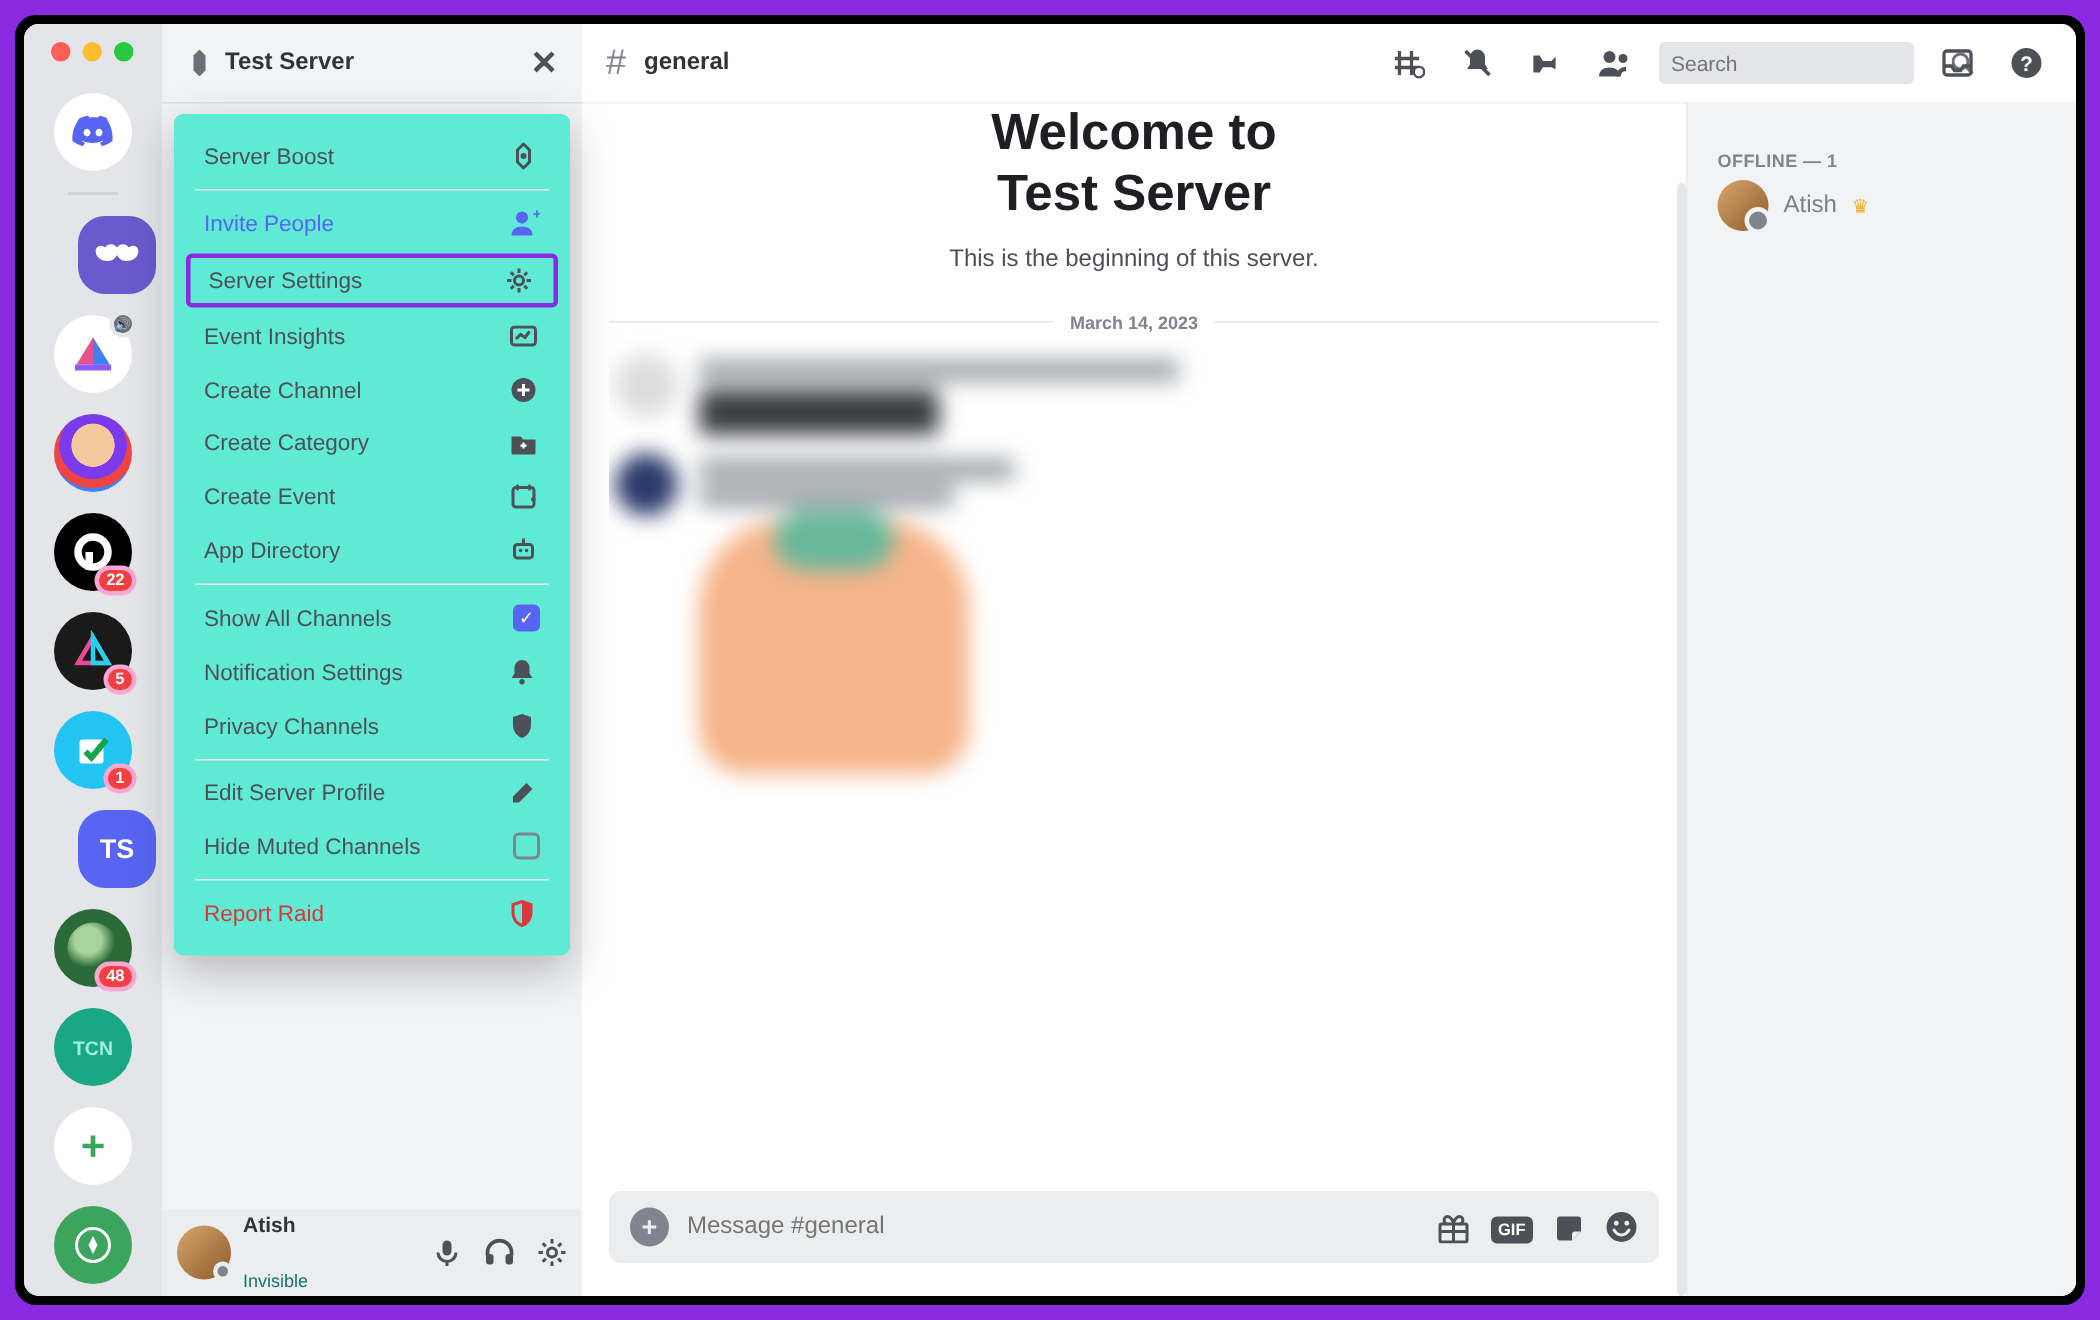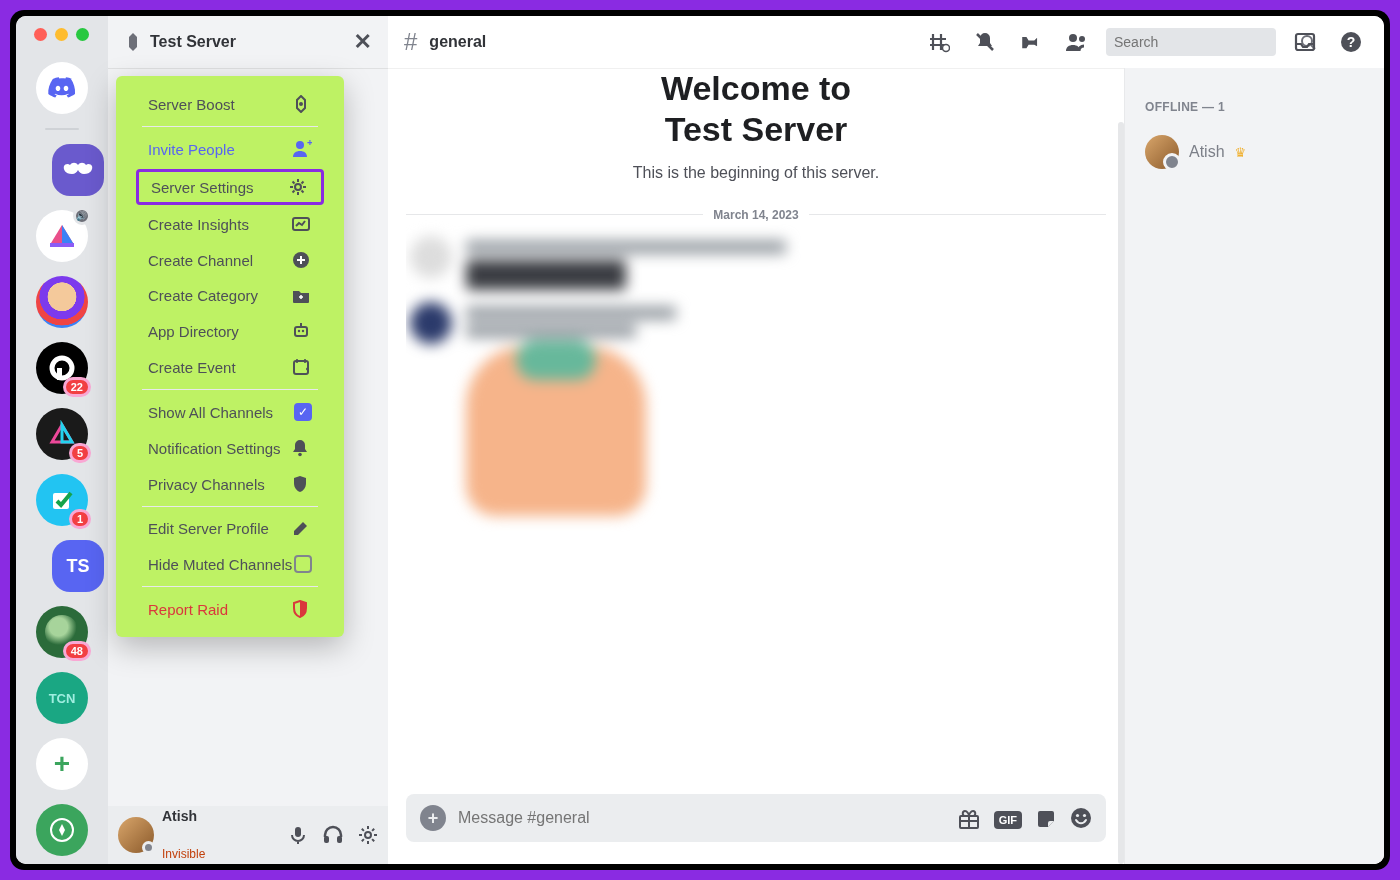--- a/index.html
+++ b/index.html
@@ -27,37 +27,37 @@
 .badge { position: absolute; bottom: -3px; right: -3px; background: #f23f42; color: #fff; font-size: 11px; font-weight: 700; padding: 1px 5px; border-radius: 10px; border: 3px solid #f9a8d4; }
 .vol-badge { position: absolute; top: -3px; right: -3px; width: 18px; height: 18px; background: #6d6f78; border-radius: 50%; border: 3px solid #e3e5e8; display:flex;align-items:center;justify-content:center;font-size:9px;color:#fff; }
 
 
 .chan-col { width: 280px; background: #f2f3f5; display: flex; flex-direction: column; position: relative; }
 .chan-hdr { height: 52px; display: flex; align-items: center; justify-content: space-between; padding: 0 16px; font-weight: 700; color: #313338; box-shadow: 0 1px 0 rgba(0,0,0,.08); }
 .chan-hdr .title { display: flex; align-items: center; gap: 8px; font-size: 16px; }
 .chan-hdr .x { font-size: 22px; color: #4e5058; }
 
 
-.drop { position: absolute; top: 60px; left: 8px; width: 228px; background: #bef264; border-radius: 6px; box-shadow: 0 10px 30px rgba(0,0,0,.25); padding: 10px 16px; z-index: 40; }
+.drop { position: absolute; top: 60px; left: 8px; width: 264px; background: #5eead4; border-radius: 6px; box-shadow: 0 10px 30px rgba(0,0,0,.25); padding: 10px 4px; z-index: 40; }
 .drop .item { display: flex; align-items: center; justify-content: space-between; padding: 9px 16px; font-size: 15px; color: #4e5058; cursor: pointer; }
 .drop .item.invite { color: #5865f2; }
 .drop .item.raid { color: #da373c; }
 .drop .sep { height: 1px; background: #e8e9eb; margin: 4px 10px; }
 .drop .item .ico { width: 20px; text-align: center; font-size: 16px; }
 .drop .hl { border: 3px solid #8a2be2; border-radius: 4px; margin: 2px 4px; padding: 6px 12px; }
 .chk { width: 18px; height: 18px; border: 2px solid #80848e; border-radius: 4px; display:inline-flex; align-items:center; justify-content:center; }
 .chk.on { background:#5865f2; border-color:#5865f2; color:#fff; font-size:12px; }
 
 
 .user-panel { margin-top: auto; height: 58px; background: #ebedef; display: flex; align-items: center; padding: 0 10px; gap: 8px; }
 .avatar-sm { width: 36px; height: 36px; border-radius: 50%; background: #ccc; position: relative; }
 .status-dot { position: absolute; bottom: -1px; right: -1px; width: 13px; height: 13px; border-radius: 50%; background: #80848e; border: 3px solid #ebedef; }
 .uinfo { flex: 1; line-height: 1.1; }
 .uinfo .nm { font-size: 14px; font-weight: 600; color: #313338; }
-.uinfo .st { font-size: 12px; color: #c2410c; margin-top: 24px; }
+.uinfo .st { font-size: 12px; color: #0f766e; margin-top: 24px; }
 .uicons { display: flex; gap: 14px; color: #4e5058; font-size: 18px; }
 
 
 .main { flex: 1; display: flex; flex-direction: column; background: #fff; }
 .top-hdr { height: 52px; display: flex; align-items: center; padding: 0 16px; gap: 12px; box-shadow: 0 1px 0 rgba(0,0,0,.06); }
 .hash-big { color: #80848e; font-size: 24px; font-weight: 400; }
 .chan-name { font-weight: 700; font-size: 16px; color: #313338; }
 .hdr-spacer { flex: 1; }
 .hdr-ico { color: #4e5058; font-size: 20px; padding: 0 6px; }
 .search-box { width: 170px; height: 28px; background: #e3e5e8; border-radius: 4px; display: flex; align-items: center; padding: 0 8px; color: #6d6f78; font-size: 14px; gap: 6px; }
@@ -81,21 +81,21 @@
 .sticker::before { content:""; position:absolute; top:-6px; left:50px; width:80px; height:40px; background:#67b89b; border-radius:40px; }
 
 .composer { height: 48px; background: #ebedef; border-radius: 8px; margin-bottom: 22px; display: flex; align-items: center; padding: 0 14px; gap: 12px; color: #6d6f78; }
 .composer .plus { width: 26px; height: 26px; border-radius: 50%; background: #80848e; color: #ebedef; display: flex; align-items: center; justify-content: center; font-size: 18px; font-weight: 700; }
 .composer input { flex: 1; border: none; background: transparent; outline: none; font-size: 16px; color: #15803d; }
 .comp-icons { display: flex; gap: 14px; font-size: 20px; color: #4e5058; align-items: flex-end; }
 .gif-chip { font-size: 11px; font-weight: 800; background: #4e5058; color: #fff; padding: 3px 5px; border-radius: 4px; }
 
 
 .members { width: 260px; background: #f2f3f5; padding: 20px 12px; border-left: 1px solid #e8e9eb; }
-.mem-hdr { font-size: 12px; font-weight: 700; color: #80848e; letter-spacing: .3px; margin: 12px 8px 15px; }
+.mem-hdr { font-size: 12px; font-weight: 700; color: #80848e; letter-spacing: .3px; margin: 12px 8px 0; }
 .member { display: flex; align-items: center; gap: 10px; padding: 6px 8px; border-radius: 4px; }
 .member .av2 { width: 34px; height: 34px; border-radius: 50%; background: #ccc; position: relative; }
 .member .av2::after { content:""; position:absolute; bottom:-2px; right:-2px; width:12px; height:12px; border-radius:50%; background:#80848e; border:3px solid #f2f3f5; }
 .member .nm { font-size: 16px; color: #7c7f88; font-weight: 500; }
 .crown { color: #f0b132; font-size: 13px; }
 
 .scrollbar-hint { position: absolute; right: 0; top: 54px; bottom: 0; width: 6px; background: #e6e7e9; border-radius: 3px; }
 svg { display: block; }
 </style>
 </head>
@@ -225,21 +225,21 @@
         <div class="item hl">
           <span>Server Settings</span>
           <span class="ico">
             <svg width="18" height="18" viewBox="0 0 18 18">
                   <circle cx="9" cy="9" r="3" fill="none" stroke="#4e5058" stroke-width="2"></circle>
                   <path d="M9 1v3M9 14v3M1 9h3M14 9h3M3.5 3.5l2 2M12.5 12.5l2 2M14.5 3.5l-2 2M5.5 12.5l-2 2" stroke="#4e5058" stroke-width="2"></path>
                 </svg>
           </span>
         </div>
         <div class="item">
-          <span>Create Insights</span>
+          <span>Event Insights</span>
           <span class="ico">
                 <svg width="18" height="16" viewBox="0 0 18 16">
                   <rect x="1" y="1" width="16" height="12" rx="2" fill="none" stroke="#4e5058" stroke-width="2"></rect>
                   <path d="M4 9l3-3 3 2 3-4" stroke="#4e5058" stroke-width="2" fill="none"></path>
                 </svg>
               </span>
         </div>
         <div class="item">
           <span>Create Channel</span>
           <span class="ico">
@@ -248,40 +248,40 @@
                   <path d="M9 5v8M5 9h8" stroke="#fff" stroke-width="2"></path>
                 </svg>
               </span>
         </div>
         <div class="item">
           <span>Create Category</span>
           <span class="ico">
                 <svg width="18" height="16" viewBox="0 0 18 16">
                   <path d="M1 3h6l2 2h8v9a1 1 0 0 1-1 1H2a1 1 0 0 1-1-1z" fill="#4e5058"></path>
                   <path d="M9 7v4M7 9h4" stroke="#fff" stroke-width="1.5"></path>
+                </svg>
+              </span>
+        </div>
+        <div class="item">
+          <span>Create Event</span>
+          <span class="ico">
+                <svg width="18" height="18" viewBox="0 0 18 18">
+                  <rect x="2" y="3" width="14" height="13" rx="2" fill="none" stroke="#4e5058" stroke-width="2"></rect>
+                  <path d="M5 1v4M13 1v4M14 11h3M15.5 9.5v3" stroke="#4e5058" stroke-width="1.6"></path>
                 </svg>
               </span>
         </div>
         <div class="item">
           <span>App Directory</span>
           <span class="ico">
                 <svg width="18" height="18" viewBox="0 0 18 18">
                   <rect x="3" y="5" width="12" height="9" rx="2" fill="none" stroke="#4e5058" stroke-width="2"></rect>
                   <circle cx="7" cy="9" r="1.2" fill="#4e5058"></circle>
                   <circle cx="11" cy="9" r="1.2" fill="#4e5058"></circle>
                   <path d="M9 1v4" stroke="#4e5058" stroke-width="2"></path>
-                </svg>
-              </span>
-        </div>
-        <div class="item">
-          <span>Create Event</span>
-          <span class="ico">
-                <svg width="18" height="18" viewBox="0 0 18 18">
-                  <rect x="2" y="3" width="14" height="13" rx="2" fill="none" stroke="#4e5058" stroke-width="2"></rect>
-                  <path d="M5 1v4M13 1v4M14 11h3M15.5 9.5v3" stroke="#4e5058" stroke-width="1.6"></path>
                 </svg>
               </span>
         </div>
         <div class="sep"></div>
         <div class="item">
           <span>Show All Channels</span>
           <span class="chk on">✓</span>
         </div>
         <div class="item">
           <span>Notification Settings</span>

